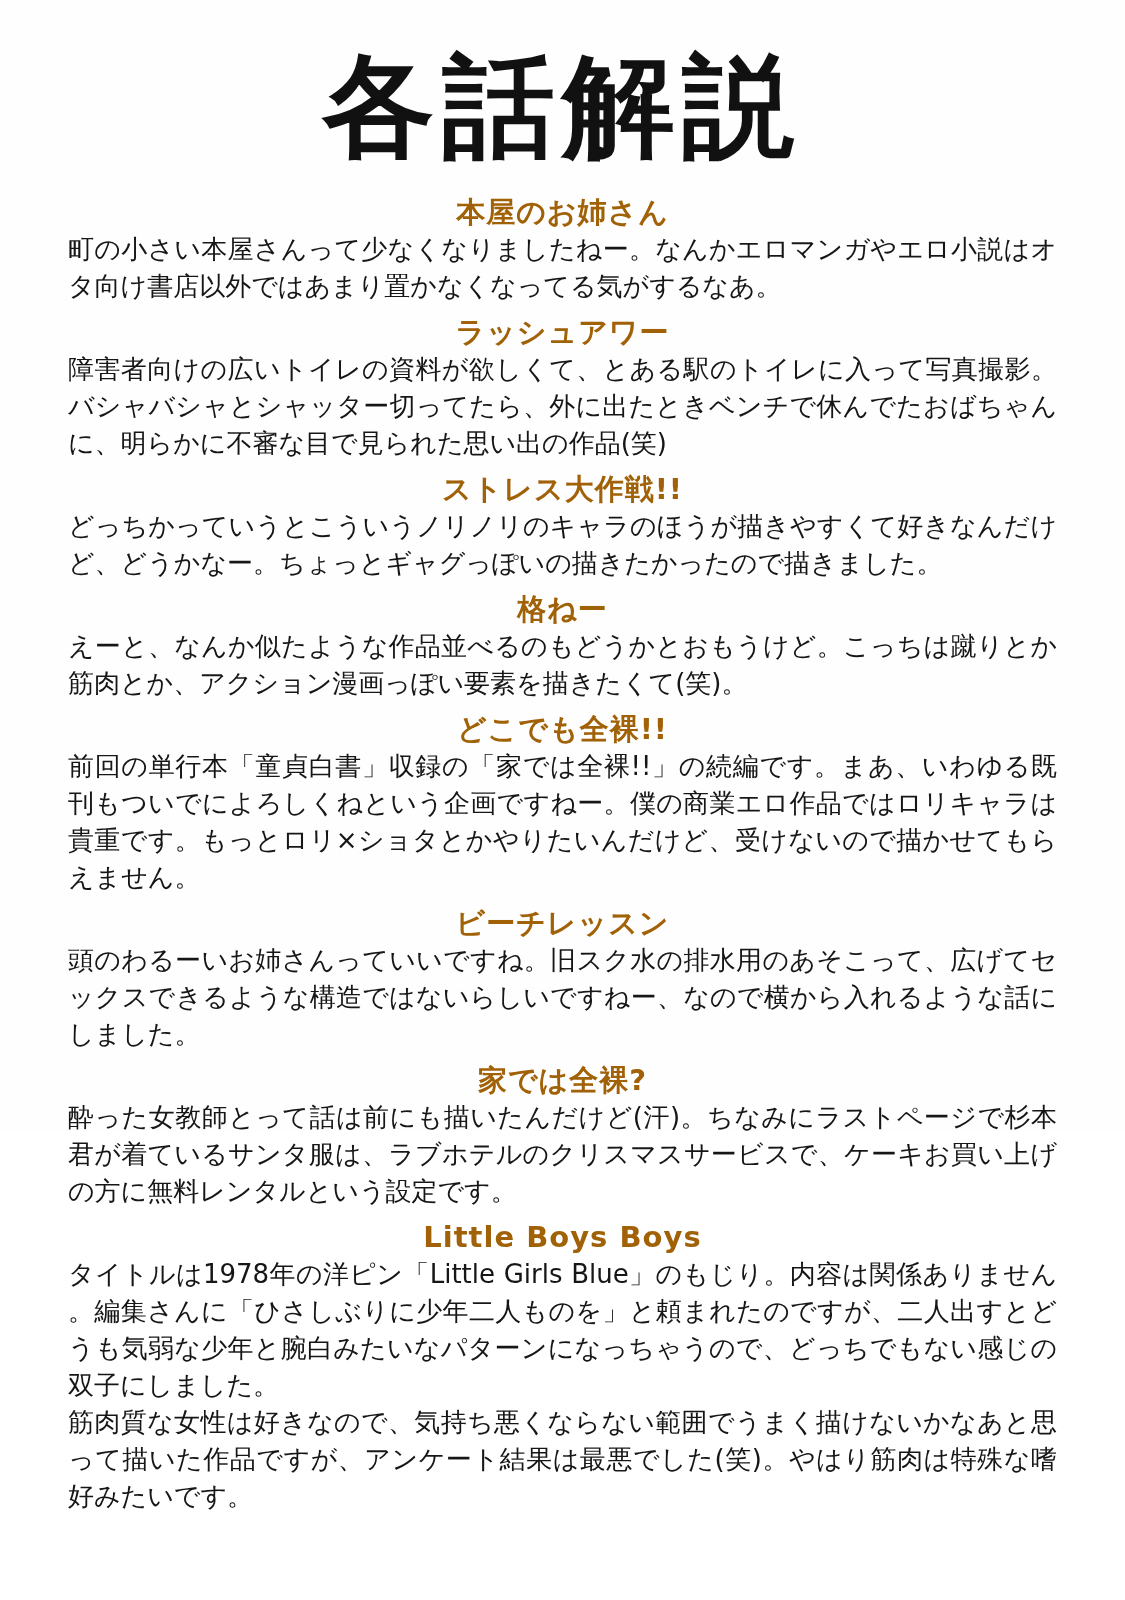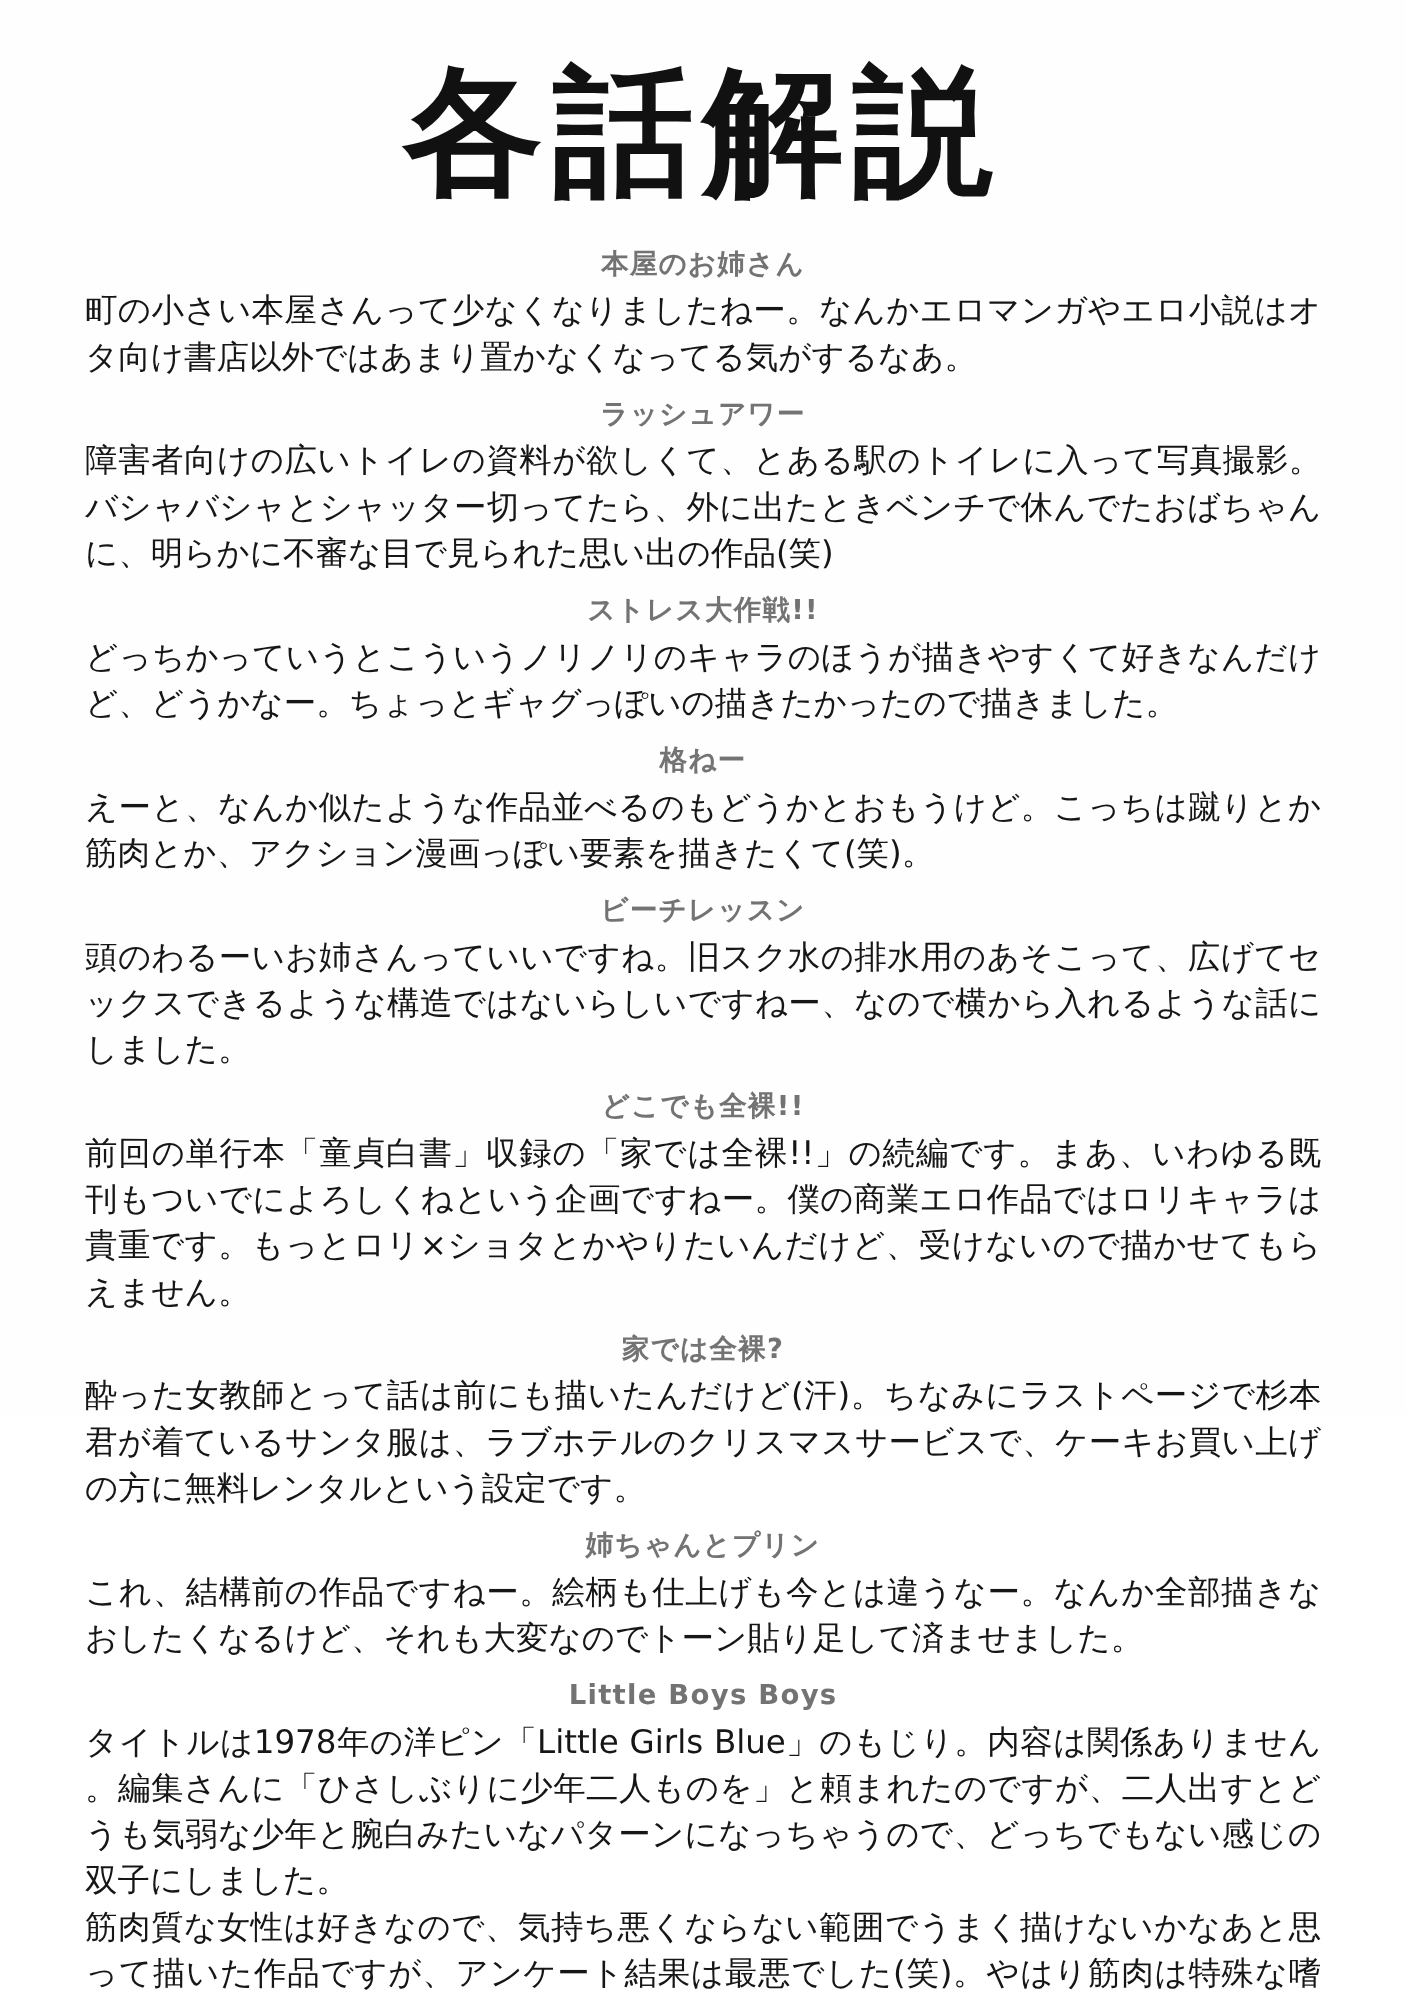--- a/index.html
+++ b/index.html
@@ -26,25 +26,25 @@
     text-align: center;
     font-size: 112px;
     line-height: 1.3;
     font-weight: bold;
     letter-spacing: 8px;
     color: #111;
   }
   .section-heading {
     margin: 9px 0 1px 0;
     text-align: center;
-    font-size: 22px;
+    font-size: 29px;
     line-height: 36px;
     font-weight: bold;
     letter-spacing: 1px;
-    color: #737373;
+    color: #a16207;
   }
   .section-body {
     margin: 0;
     font-size: 26px;
     line-height: 37px;
     font-weight: normal;
     text-align: justify;
     letter-spacing: 0px;
     color: #161616;
     overflow-wrap: anywhere;
@@ -72,38 +72,34 @@
     <h2 class="section-heading">ストレス大作戦!!</h2>
     <p class="section-body">どっちかっていうとこういうノリノリのキャラのほうが描きやすくて好きなんだけど、どうかなー。ちょっとギャグっぽいの描きたかったので描きました。</p>
   </section>
 
   <section class="section">
     <h2 class="section-heading">格ねー</h2>
     <p class="section-body">えーと、なんか似たような作品並べるのもどうかとおもうけど。こっちは蹴りとか筋肉とか、アクション漫画っぽい要素を描きたくて(笑)。</p>
   </section>
 
   <section class="section">
-    <h2 class="section-heading">ビーチレッスン</h2>
-    <p class="section-body">頭のわるーいお姉さんっていいですね。旧スク水の排水用のあそこって、広げてセックスできるような構造ではないらしいですねー、なので横から入れるような話にしました。</p>
+    <h2 class="section-heading">どこでも全裸!!</h2>
+    <p class="section-body">前回の単行本「童貞白書」収録の「家では全裸!!」の続編です。まあ、いわゆる既刊もついでによろしくねという企画ですねー。僕の商業エロ作品ではロリキャラは貴重です。もっとロリ×ショタとかやりたいんだけど、受けないので描かせてもらえません。</p>
   </section>
 
   <section class="section">
-    <h2 class="section-heading">どこでも全裸!!</h2>
-    <p class="section-body">前回の単行本「童貞白書」収録の「家では全裸!!」の続編です。まあ、いわゆる既刊もついでによろしくねという企画ですねー。僕の商業エロ作品ではロリキャラは貴重です。もっとロリ×ショタとかやりたいんだけど、受けないので描かせてもらえません。</p>
+    <h2 class="section-heading">ビーチレッスン</h2>
+    <p class="section-body">頭のわるーいお姉さんっていいですね。旧スク水の排水用のあそこって、広げてセックスできるような構造ではないらしいですねー、なので横から入れるような話にしました。</p>
   </section>
 
   <section class="section">
     <h2 class="section-heading">家では全裸?</h2>
     <p class="section-body">酔った女教師とって話は前にも描いたんだけど(汗)。ちなみにラストページで杉本君が着ているサンタ服は、ラブホテルのクリスマスサービスで、ケーキお買い上げの方に無料レンタルという設定です。</p>
   </section>
 
-  <section class="section">
-    <h2 class="section-heading">姉ちゃんとプリン</h2>
-    <p class="section-body">これ、結構前の作品ですねー。絵柄も仕上げも今とは違うなー。なんか全部描きなおしたくなるけど、それも大変なのでトーン貼り足して済ませました。</p>
-  </section>
 
   <section class="section">
     <h2 class="section-heading">Little Boys Boys</h2>
     <p class="section-body">タイトルは1978年の洋ピン「Little Girls Blue」のもじり。内容は関係ありません。編集さんに「ひさしぶりに少年二人ものを」と頼まれたのですが、二人出すとどうも気弱な少年と腕白みたいなパターンになっちゃうので、どっちでもない感じの双子にしました。</p>
   </section>
 
   <section class="section">
     <p class="section-body">筋肉質な女性は好きなので、気持ち悪くならない範囲でうまく描けないかなあと思って描いた作品ですが、アンケート結果は最悪でした(笑)。やはり筋肉は特殊な嗜好みたいです。</p>
   </section>
 

